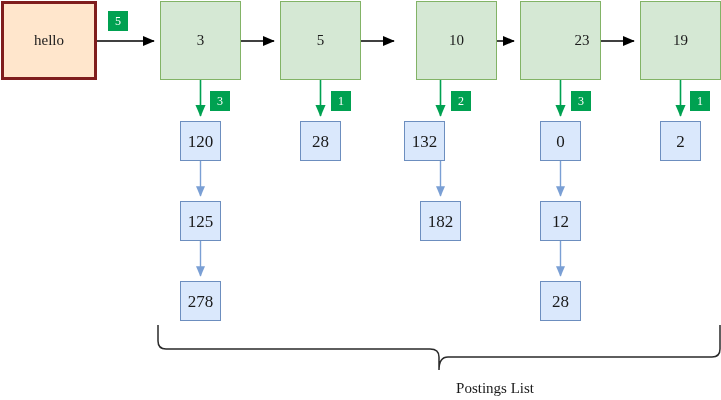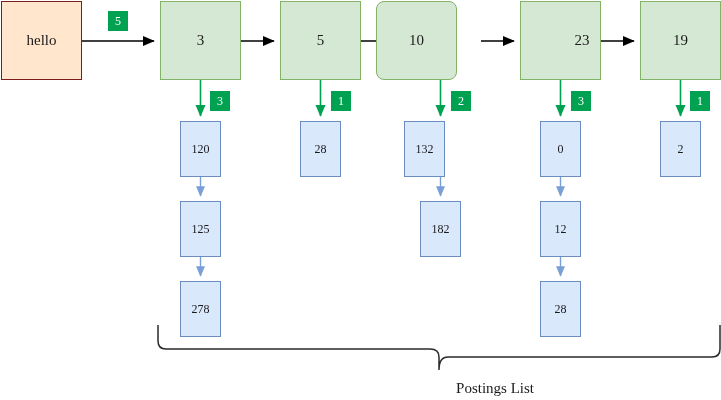--- a/index.html
+++ b/index.html
@@ -23,39 +23,39 @@
   .node {
     position: absolute;
     box-sizing: border-box;
     display: flex;
     align-items: center;
     justify-content: center;
     color: #1a1a1a;
     line-height: 1;
   }
   .term-node {
-    width: 81px;
+    width: 96px;
     height: 79px;
     background: #ffe6cc;
-    border: 1px solid #7f1d1d;
+    border: 3px solid #7f1d1d;
     font-size: 15px;
   }
   .dict-node {
     width: 81px;
     height: 79px;
     background: #d5e8d4;
     border: 1px solid #82b366;
     font-size: 15px;
   }
   .post-node {
     width: 41px;
-    height: 56px;
+    height: 40px;
     background: #dae8fc;
     border: 1px solid #6c8ebf;
-    font-size: 12px;
+    font-size: 17px;
   }
   .badge {
     position: absolute;
     box-sizing: border-box;
     width: 20px;
     height: 20px;
     background: #00a151;
     color: #ffffff;
     display: flex;
     align-items: center;
@@ -151,21 +151,21 @@
     <span>hello</span>
   </div>
   <div class="badge" style="left:108px; top:11px;">5</div>
 
   <div class="node dict-node" style="left:160px; top:1px;">
     <span>3</span>
   </div>
   <div class="node dict-node" style="left:280px; top:1px;">
     <span>5</span>
   </div>
-  <div class="node dict-node" style="left:376px; top:1px;border-radius:8px;">
+  <div class="node dict-node" style="left:416px; top:1px;">
     <span>10</span>
   </div>
   <div class="node dict-node" style="left:520px; top:1px;padding-left:43px;">
     <span>23</span>
   </div>
   <div class="node dict-node" style="left:640px; top:1px;">
     <span>19</span>
   </div>
 
   <div class="badge" style="left:210px; top:91px;">3</div>

